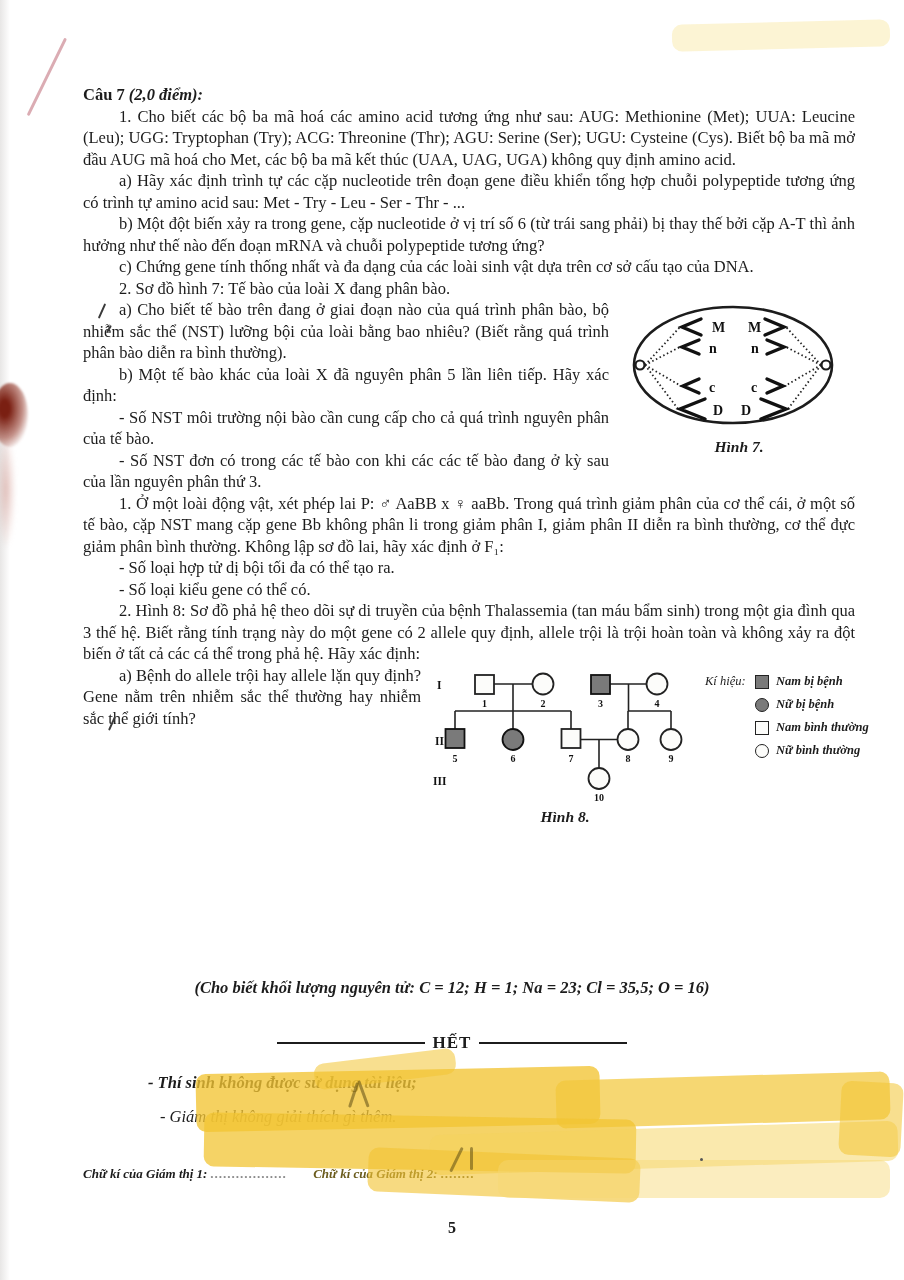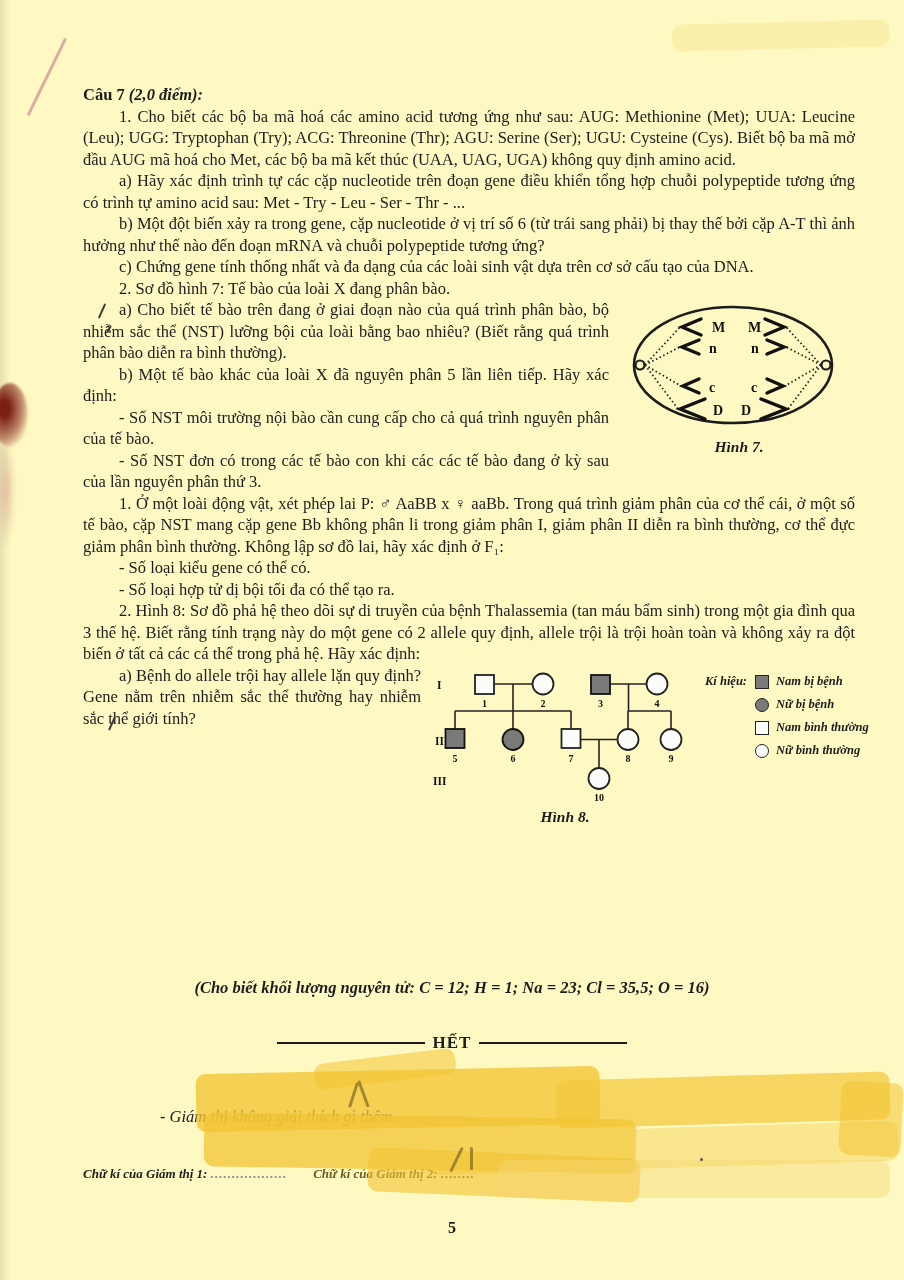--- a/index.html
+++ b/index.html
@@ -1,16 +1,16 @@
 <!DOCTYPE html>
 <html><head>
 <meta charset="utf-8">
 <style>
   html,body{margin:0;padding:0;background:#e8e8e8;}
-  .page{position:relative;width:904px;height:1280px;margin:0 auto;background:#fef9c3;overflow:hidden;
+  .page{position:relative;width:904px;height:1280px;margin:0 auto;background:#ffffff;overflow:hidden;
         font-family:"Liberation Serif","DejaVu Serif",serif;color:#1c1c1c;}
   .content{position:absolute;left:83px;top:84px;width:772px;}
   .content p{margin:0;text-align:justify;font-size:16.5px;line-height:21.5px;}
   .ind{text-indent:36px;}
   .qhead{font-size:17px;text-align:left !important;}
   .qt{font-weight:700;}
   .pts{font-weight:700;font-style:italic;}
   .clear{clear:both;height:0;}
 
   
@@ -25,21 +25,21 @@
   .fig8{float:right;width:424px;height:218px;margin:2px 0 0 10px;}
   .fig8-row{display:flex;align-items:flex-start;}
   .ped{flex:0 0 auto;}
   .pedline{stroke:#222;stroke-width:1.6;fill:none;}
   .sym-open{fill:#fcfcfa;stroke:#222;stroke-width:1.8;}
   .sym-fill{fill:#7a7a7a;stroke:#111;stroke-width:1.8;}
   .pednum{font-weight:700;font-size:10px;fill:#111;text-anchor:middle;font-family:"Liberation Serif",serif;}
   .genlbl{font-weight:700;font-size:11.5px;fill:#111;font-family:"Liberation Serif",serif;}
   .legend{margin-left:6px;margin-top:8px;font-style:italic;font-size:12.5px;line-height:1;}
   .legrow{display:flex;align-items:center;margin-bottom:9px;}
-  .legtitle{font-weight:700;width:50px;flex:0 0 auto;}
+  .legtitle{font-weight:400;width:50px;flex:0 0 auto;}
   .legind{width:50px;flex:0 0 auto;}
   .lsym{flex:0 0 auto;width:14px;height:14px;margin-right:7px;box-sizing:border-box;border:1.7px solid #222;}
   .lsq-f{background:#7a7a7a;}
   .lsq-o{background:#fcfcfa;}
   .lcirc{border-radius:50%;}
   .leglabel{font-weight:700;font-style:italic;white-space:nowrap;}
   .ped-cap{width:268px;}
 
   
   .abs{position:absolute;margin-top:33px;}
@@ -149,22 +149,22 @@
       <div class="figcap">Hình 7.</div>
     </div>
 
     <p class="ind">a) Cho biết tế bào trên đang ở giai đoạn nào của quá trình phân bào, bộ nhiễm sắc thể (NST) lưỡng bội của loài bằng bao nhiêu? (Biết rằng quá trình phân bào diễn ra bình thường).</p>
     <p class="ind">b) Một tế bào khác của loài X đã nguyên phân 5 lần liên tiếp. Hãy xác định:</p>
     <p class="ind">- Số NST môi trường nội bào cần cung cấp cho cả quá trình nguyên phân của tế bào.</p>
     <p class="ind">- Số NST đơn có trong các tế bào con khi các các tế bào đang ở kỳ sau của lần nguyên phân thứ 3.</p>
     <div class="clear"></div>
 
     <p class="ind">1. Ở một loài động vật, xét phép lai P: ♂ AaBB x ♀ aaBb. Trong quá trình giảm phân của cơ thể cái, ở một số tế bào, cặp NST mang cặp gene Bb không phân li trong giảm phân I, giảm phân II diễn ra bình thường, cơ thể đực giảm phân bình thường. Không lập sơ đồ lai, hãy xác định ở F₁:</p>
+    <p class="ind">- Số loại hợp tử dị bội tối đa có thể tạo ra.</p>
     <p class="ind">- Số loại kiểu gene có thể có.</p>
-    <p class="ind">- Số loại hợp tử dị bội tối đa có thể tạo ra.</p>
     <p class="ind">2. Hình 8: Sơ đồ phả hệ theo dõi sự di truyền của bệnh Thalassemia (tan máu bẩm sinh) trong một gia đình qua 3 thế hệ. Biết rằng tính trạng này do một gene có 2 allele quy định, allele trội là trội hoàn toàn và không xảy ra đột biến ở tất cả các cá thể trong phả hệ. Hãy xác định:</p>
 
     <div class="fig8">
       <div class="fig8-row">
         <svg class="ped" width="268" height="140" viewBox="0 0 268 140">
           <g>
             <line class="pedline" x1="63" y1="17" x2="101.5" y2="17"></line>
             <line class="pedline" x1="179" y1="17" x2="215.5" y2="17"></line>
             <line class="pedline" x1="82" y1="17" x2="82" y2="44"></line>
             <line class="pedline" x1="24" y1="44" x2="140" y2="44"></line>
@@ -239,20 +239,21 @@
   </div>
 
   <div class="abs atomic">(Cho biết khối lượng nguyên tử: C = 12; H = 1; Na = 23; Cl = 35,5; O = 16)</div>
 
   <div class="abs hetrow">
     <span class="hetdash"></span>
     <span class="hetlbl">HẾT</span>
     <span class="hetdash"></span>
   </div>
 
+  <div class="abs note1">- Thí sinh không được sử dụng tài liệu;</div>
   <div class="abs note2">- Giám thị không giải thích gì thêm.</div>
 
 
   <div class="abs sigline">
     <span>Chữ kí của Giám thị 1:</span>
     <span class="dots">..................</span>
     <span>&nbsp;&nbsp;&nbsp;&nbsp;&nbsp;&nbsp;</span>
     <span class="olive">Chữ kí của Giám thị 2:</span>
     <span class="dots olive">........</span>
   </div>

